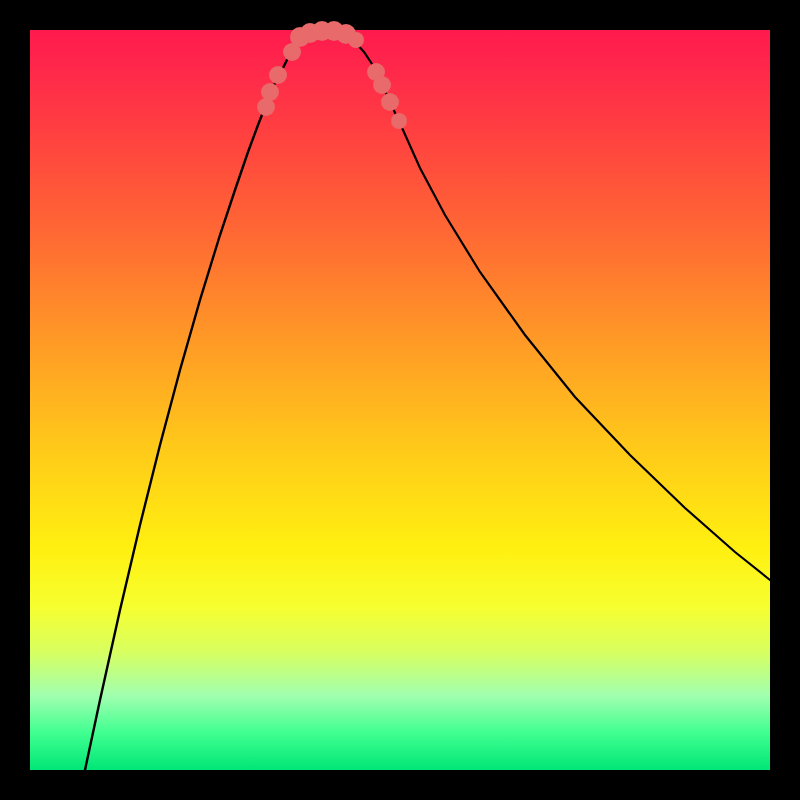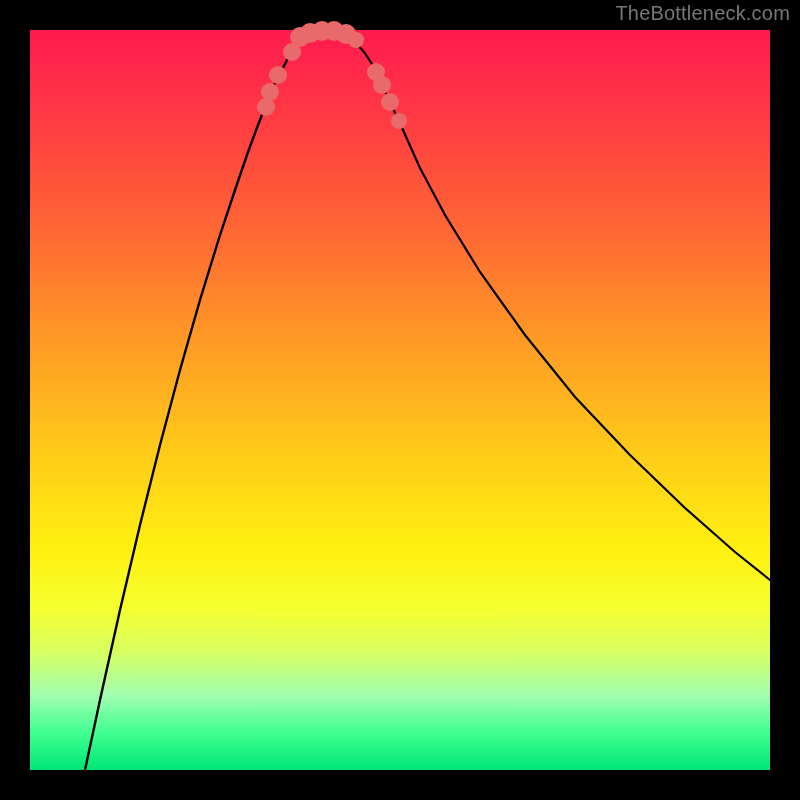--- a/index.html
+++ b/index.html
@@ -56,21 +56,20 @@
     top: 0;
     width: 740px;
     height: 740px;
     overflow: visible;
   }
 </style>
 </head>
 <body>
 
 <div class="frame">
-  <div class="watermark">TheBottleneck.com</div>
   <div class="plot">
     <svg class="curve" viewBox="0 0 740 740">
       <path id="left-path" fill="none" stroke="#000" stroke-width="2.4" stroke-linecap="round" d="M55.0 740.0 L70.0 670.0 L90.0 580.0 L110.0 495.0 L130.0 415.0 L150.0 340.0 L170.0 270.0 L190.0 205.0 L205.0 160.0 L218.0 122.0 L228.0 95.0 L237.0 72.0 L244.0 55.0 L252.0 40.0 L258.0 28.0 L264.0 20.0 L272.0 10.0 L280.0 5.0 L290.0 2.0 L300.0 1.0"></path>
       <path id="right-path" fill="none" stroke="#000" stroke-width="2.2" stroke-linecap="round" d="M300.0 1.0 L310.0 3.0 L318.0 7.0 L326.0 13.0 L334.0 22.0 L342.0 34.0 L350.0 50.0 L360.0 72.0 L373.0 100.0 L390.0 138.0 L415.0 185.0 L450.0 242.0 L495.0 305.0 L545.0 367.0 L600.0 425.0 L655.0 478.0 L705.0 522.0 L740.0 550.0"></path>
       <g id="marker-group">
           <circle cx="236" cy="77" r="9" fill="#e86a6a"></circle>
           <circle cx="240" cy="62" r="9" fill="#e86a6a"></circle>
           <circle cx="248" cy="45" r="9" fill="#e86a6a"></circle>
           <circle cx="262" cy="22" r="9" fill="#e86a6a"></circle>
           <circle cx="270" cy="7" r="10" fill="#e86a6a"></circle>

